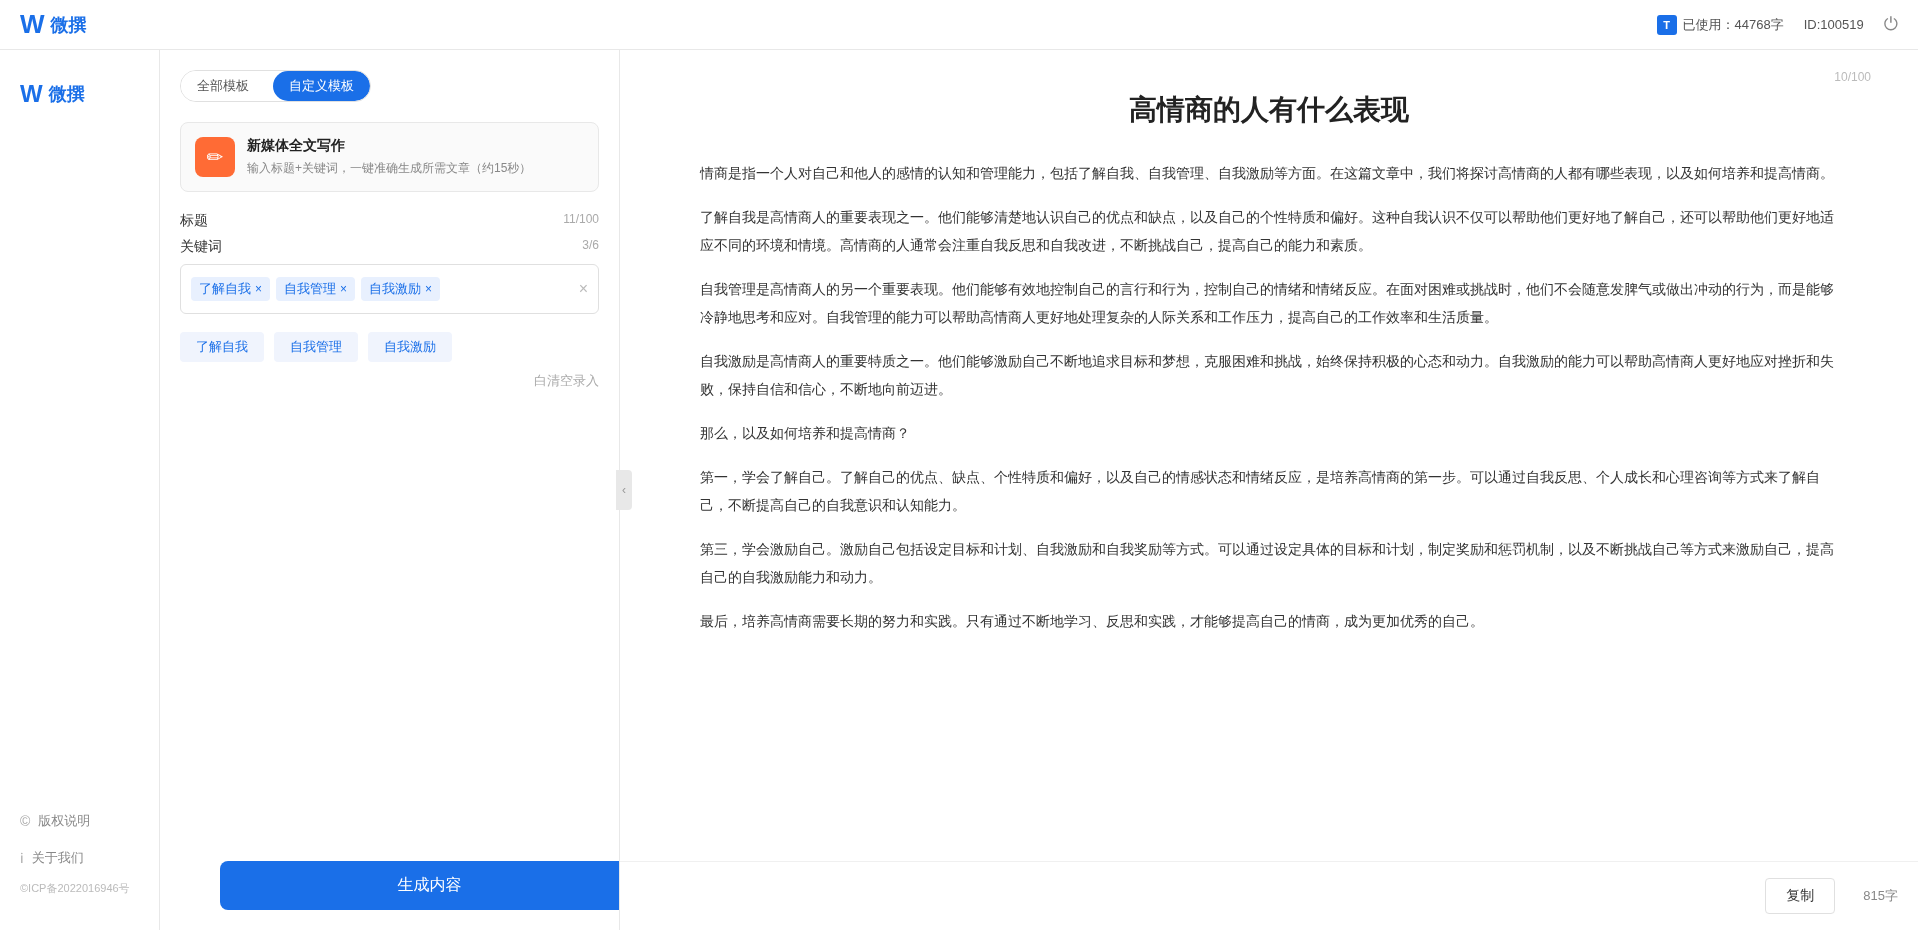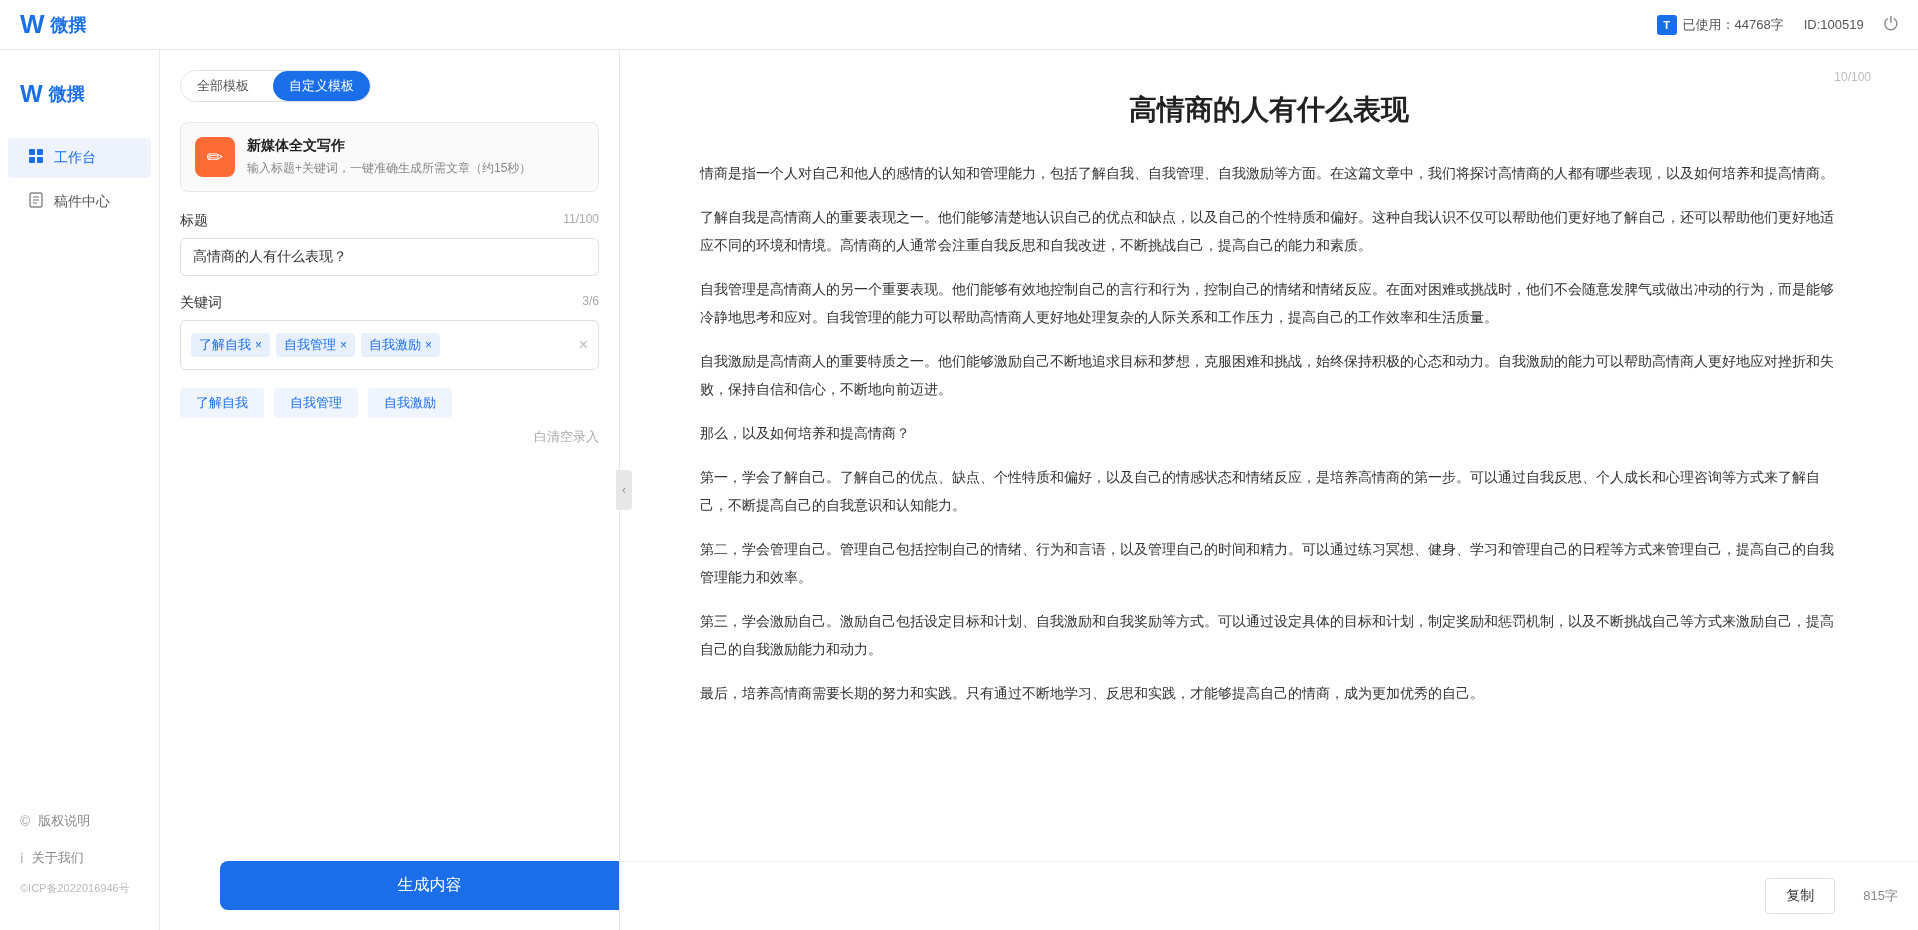--- a/index.html
+++ b/index.html
@@ -281,44 +281,20 @@
 
 <div class="main-layout">
 
   <div class="sidebar">
     <div class="logo-area">
       <div class="logo-text">
         <span style="font-size:24px;font-weight:900;color:#1a6fe8;">W</span>
         <span style="font-size:18px;font-weight:bold;color:#1a6fe8;">微撰</span>
       </div>
     </div>
-    <div class="sidebar-nav">
-      <div class="sidebar-item active">
-        <span class="sidebar-icon">
-          <svg width="16" height="16" viewBox="0 0 16 16" fill="none">
-            <rect x="1" y="1" width="6" height="6" rx="1" fill="#1a6fe8"></rect>
-            <rect x="9" y="1" width="6" height="6" rx="1" fill="#1a6fe8"></rect>
-            <rect x="1" y="9" width="6" height="6" rx="1" fill="#1a6fe8"></rect>
-            <rect x="9" y="9" width="6" height="6" rx="1" fill="#1a6fe8"></rect>
-          </svg>
-        </span>
-        <span>工作台</span>
-      </div>
-      <div class="sidebar-item">
-        <span class="sidebar-icon">
-          <svg width="16" height="16" viewBox="0 0 16 16" fill="none">
-            <rect x="2" y="1" width="12" height="14" rx="1.5" stroke="#888" stroke-width="1.5" fill="none"></rect>
-            <line x1="5" y1="5" x2="11" y2="5" stroke="#888" stroke-width="1.2"></line>
-            <line x1="5" y1="8" x2="11" y2="8" stroke="#888" stroke-width="1.2"></line>
-            <line x1="5" y1="11" x2="9" y2="11" stroke="#888" stroke-width="1.2"></line>
-          </svg>
-        </span>
-        <span>稿件中心</span>
-      </div>
-    </div>
     <div class="sidebar-bottom">
       <div class="sidebar-bottom-item">
         <span style="font-size:14px;color:#aaa;">©</span>
         <span>版权说明</span>
       </div>
       <div class="sidebar-bottom-item">
         <span style="font-size:14px;color:#aaa;">ℹ</span>
         <span>关于我们</span>
       </div>
       <div class="icp-text">©ICP备2022016946号</div>
@@ -341,21 +317,20 @@
         <div class="card-info">
           <div class="card-title">新媒体全文写作</div>
           <div class="card-desc">输入标题+关键词，一键准确生成所需文章（约15秒）</div>
         </div>
       </div>
 
       <div class="field-label">
         <span>标题</span>
         <span class="field-count">11/100</span>
       </div>
-      <input class="field-input" type="text" value="高情商的人有什么表现？" style="">
 
       <div class="field-label">
         <span>关键词</span>
         <span class="field-count">3/6</span>
       </div>
       <div class="keywords-area">
         <div class="keyword-tag">
           <span>了解自我</span>
           <span class="tag-x">×</span>
         </div>
@@ -386,21 +361,20 @@
       <div class="article-area">
         <div class="article-page-count">10/100</div>
         <h1 class="article-title">高情商的人有什么表现</h1>
         <div class="article-body" id="article-body">
             <p>情商是指一个人对自己和他人的感情的认知和管理能力，包括了解自我、自我管理、自我激励等方面。在这篇文章中，我们将探讨高情商的人都有哪些表现，以及如何培养和提高情商。</p>
             <p>了解自我是高情商人的重要表现之一。他们能够清楚地认识自己的优点和缺点，以及自己的个性特质和偏好。这种自我认识不仅可以帮助他们更好地了解自己，还可以帮助他们更好地适应不同的环境和情境。高情商的人通常会注重自我反思和自我改进，不断挑战自己，提高自己的能力和素质。</p>
             <p>自我管理是高情商人的另一个重要表现。他们能够有效地控制自己的言行和行为，控制自己的情绪和情绪反应。在面对困难或挑战时，他们不会随意发脾气或做出冲动的行为，而是能够冷静地思考和应对。自我管理的能力可以帮助高情商人更好地处理复杂的人际关系和工作压力，提高自己的工作效率和生活质量。</p>
             <p>自我激励是高情商人的重要特质之一。他们能够激励自己不断地追求目标和梦想，克服困难和挑战，始终保持积极的心态和动力。自我激励的能力可以帮助高情商人更好地应对挫折和失败，保持自信和信心，不断地向前迈进。</p>
             <p>那么，以及如何培养和提高情商？</p>
             <p>第一，学会了解自己。了解自己的优点、缺点、个性特质和偏好，以及自己的情感状态和情绪反应，是培养高情商的第一步。可以通过自我反思、个人成长和心理咨询等方式来了解自己，不断提高自己的自我意识和认知能力。</p>
-            <p>第二，学会管理自己。管理自己包括控制自己的情绪、行为和言语，以及管理自己的时间和精力。可以通过练习冥想、健身、学习和管理自己的日程等方式来管理自己，提高自己的自我管理能力和效率。</p>
             <p>第三，学会激励自己。激励自己包括设定目标和计划、自我激励和自我奖励等方式。可以通过设定具体的目标和计划，制定奖励和惩罚机制，以及不断挑战自己等方式来激励自己，提高自己的自我激励能力和动力。</p>
             <p>最后，培养高情商需要长期的努力和实践。只有通过不断地学习、反思和实践，才能够提高自己的情商，成为更加优秀的自己。</p>
           </div>
       </div>
       <div class="right-bottom">
         <button class="copy-btn">复制</button>
         <span class="word-count-badge">815字</span>
       </div>
     </div>
 

